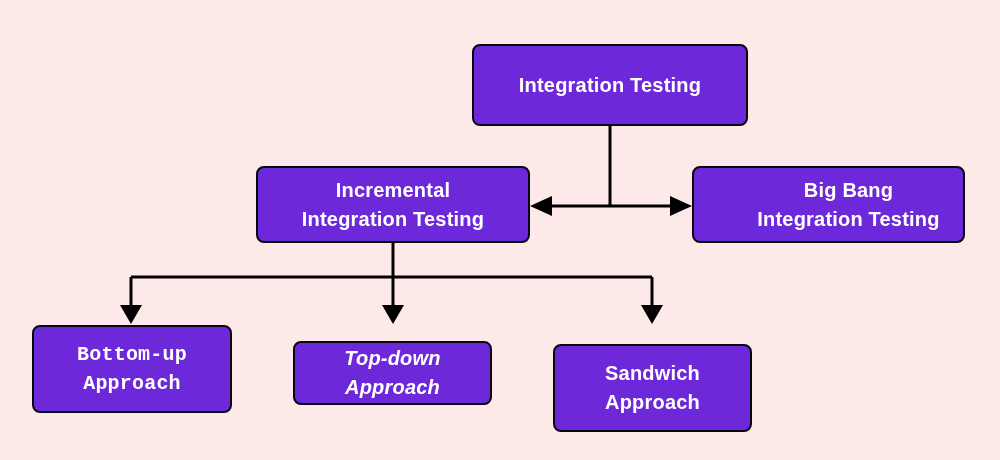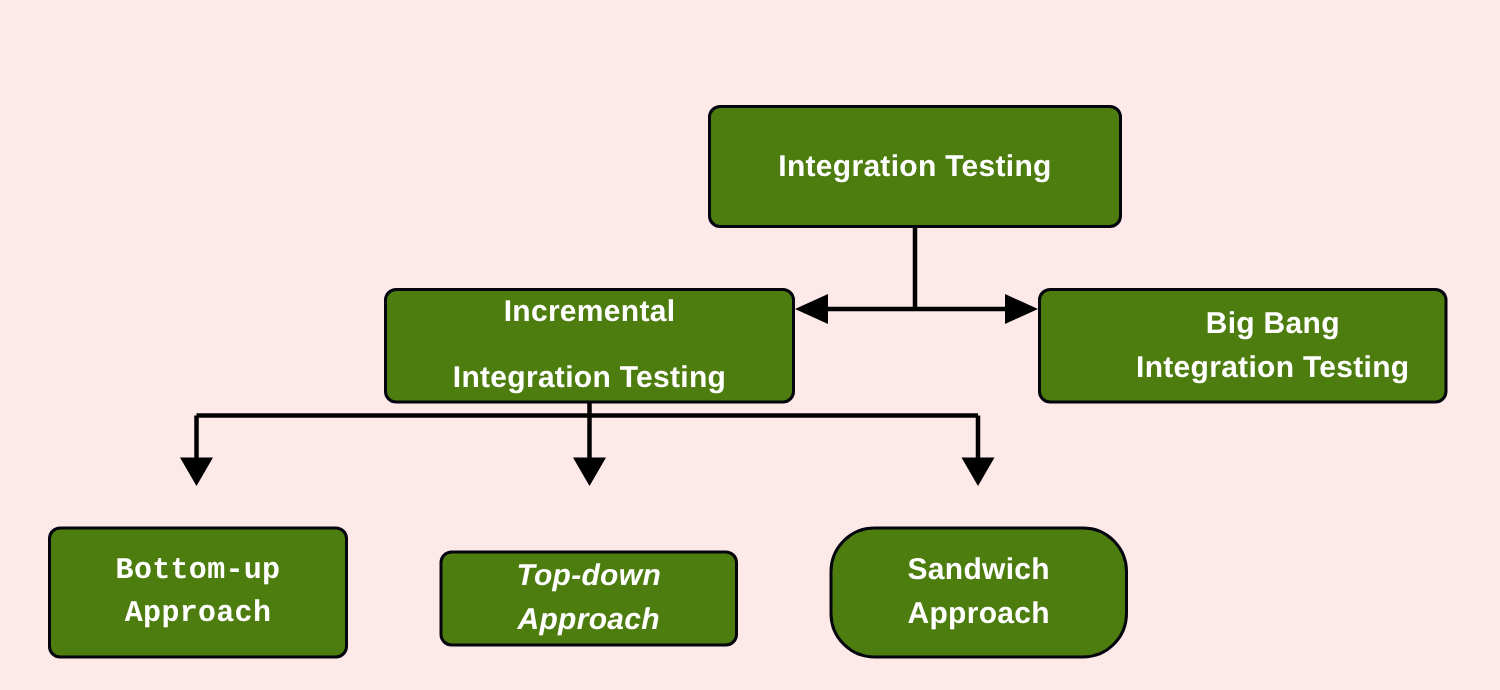--- a/index.html
+++ b/index.html
@@ -19,44 +19,43 @@
     left: 0;
     top: 0;
     width: 1000px;
     height: 460px;
     z-index: 1;
   }
   .node {
     position: absolute;
     z-index: 2;
     box-sizing: border-box;
-    background: #4d7c0f;
+    background: #6d28d9;
     border: 2px solid #05050F;
     border-radius: 8px;
     color: #FFFFFF;
     font-weight: bold;
     font-size: 20px;
     line-height: 29px;
     display: flex;
     flex-direction: column;
     align-items: center;
     justify-content: center;
     text-align: center;
     letter-spacing: 0.2px;
-    margin-top: 26px;
   }
   .node span { display: block; }
 
   
   #node-root       { left: 472px; top:  44px; width: 276px; height: 82px; }
-  #node-incremental{ left: 256px; top: 166px; width: 274px; height: 77px; justify-content: space-between; }
+  #node-incremental{ left: 256px; top: 166px; width: 274px; height: 77px; }
   #node-bigbang    { left: 692px; top: 166px; width: 273px; height: 77px; padding-left: 40px; }
   #node-bottomup   { left:  32px; top: 325px; width: 200px; height: 88px; font-family: Liberation Mono, monospace; }
   #node-topdown    { left: 293px; top: 341px; width: 199px; height: 64px; font-style: italic; }
-  #node-sandwich   { left: 553px; top: 325px; width: 199px; height: 88px; border-radius: 30px; }
+  #node-sandwich   { left: 553px; top: 344px; width: 199px; height: 88px; }
 </style>
 </head>
 <body>
 
 <div class="canvas">
 
   <svg class="connector-layer" viewBox="0 0 1000 460" xmlns="http://www.w3.org/2000/svg">
     <g stroke="#000000" stroke-width="3" fill="none">
 
       <path d="M610 126 V206"></path>

